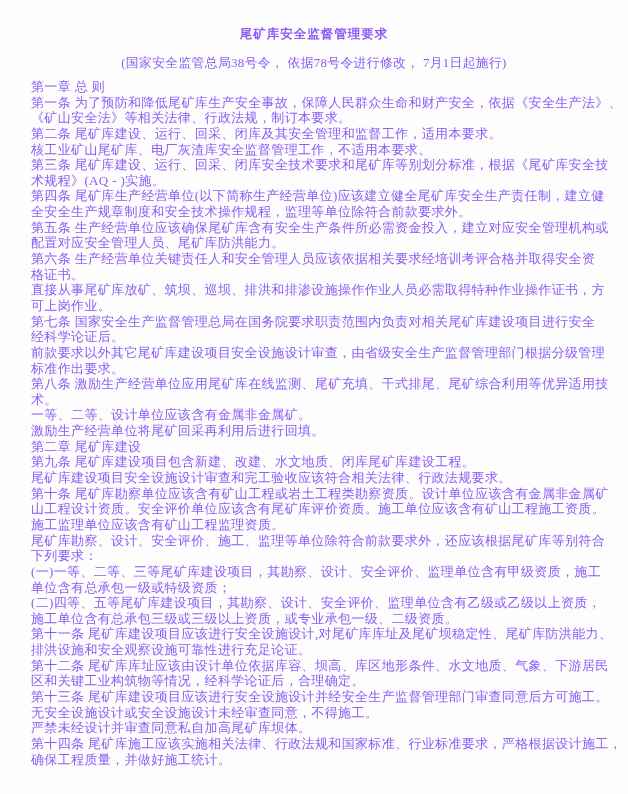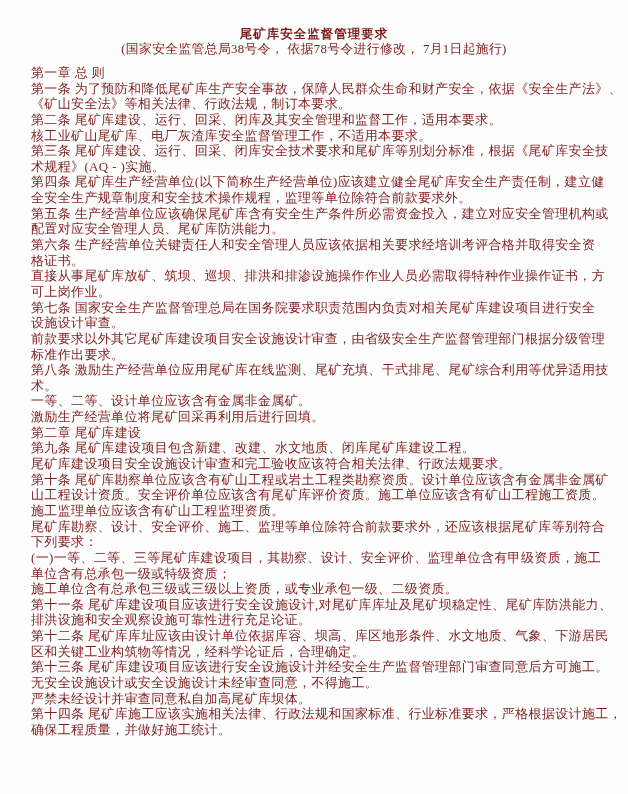--- a/index.html
+++ b/index.html
@@ -21,20 +21,21 @@
     margin: 0;
     padding-top: 26px;
     text-align: center;
     font-size: 12.5px;
     line-height: 16px;
     font-weight: bold;
     letter-spacing: 1px;
     white-space: pre;
   }
   .doc-subtitle {
+    margin-top: 14px;
     text-align: center;
     font-size: 12.8px;
     line-height: 15px;
     letter-spacing: 0.35px;
     white-space: pre;
   }
   .doc-body {
     margin: 8px 6px 0 31px;
     font-size: 13px;
     letter-spacing: 0.35px;
@@ -42,57 +43,58 @@
   .text-line {
     height: 15.65px;
     line-height: 15.65px;
     white-space: pre;
     overflow: visible;
   }
 </style>
 </head>
 <body>
 
-<div class="page" style="background: rgb(253, 253, 253); color: #7f1d1d; font-family: Liberation Serif, serif;">
+<div class="page" style="background: rgb(253, 253, 253); color: #8b5cf6; font-family: Liberation Serif, serif;">
   <h1 class="doc-title">尾矿库安全监督管理要求</h1>
   <div class="doc-subtitle">(国家安全监管总局38号令， 依据78号令进行修改， 7月1日起施行)</div>
   <div class="doc-body" id="doc-body">
       <div class="text-line">第一章 总 则</div>
       <div class="text-line">第一条 为了预防和降低尾矿库生产安全事故，保障人民群众生命和财产安全，依据《安全生产法》、</div>
       <div class="text-line">《矿山安全法》等相关法律、行政法规，制订本要求。</div>
       <div class="text-line">第二条 尾矿库建设、运行、回采、闭库及其安全管理和监督工作，适用本要求。</div>
       <div class="text-line">核工业矿山尾矿库、电厂灰渣库安全监督管理工作，不适用本要求。</div>
       <div class="text-line">第三条 尾矿库建设、运行、回采、闭库安全技术要求和尾矿库等别划分标准，根据《尾矿库安全技</div>
       <div class="text-line">术规程》(AQ - )实施。</div>
       <div class="text-line">第四条 尾矿库生产经营单位(以下简称生产经营单位)应该建立健全尾矿库安全生产责任制，建立健</div>
       <div class="text-line">全安全生产规章制度和安全技术操作规程，监理等单位除符合前款要求外。</div>
       <div class="text-line">第五条 生产经营单位应该确保尾矿库含有安全生产条件所必需资金投入，建立对应安全管理机构或</div>
       <div class="text-line">配置对应安全管理人员、尾矿库防洪能力。</div>
       <div class="text-line">第六条 生产经营单位关键责任人和安全管理人员应该依据相关要求经培训考评合格并取得安全资</div>
       <div class="text-line">格证书。</div>
       <div class="text-line">直接从事尾矿库放矿、筑坝、巡坝、排洪和排渗设施操作作业人员必需取得特种作业操作证书，方</div>
       <div class="text-line">可上岗作业。</div>
       <div class="text-line">第七条 国家安全生产监督管理总局在国务院要求职责范围内负责对相关尾矿库建设项目进行安全</div>
-      <div class="text-line">设施设计审查。</div>
+      <div class="text-line">经科学论证后。</div>
       <div class="text-line">前款要求以外其它尾矿库建设项目安全设施设计审查，由省级安全生产监督管理部门根据分级管理</div>
       <div class="text-line">标准作出要求。</div>
       <div class="text-line">第八条 激励生产经营单位应用尾矿库在线监测、尾矿充填、干式排尾、尾矿综合利用等优异适用技</div>
       <div class="text-line">术。</div>
       <div class="text-line">一等、二等、设计单位应该含有金属非金属矿。</div>
       <div class="text-line">激励生产经营单位将尾矿回采再利用后进行回填。</div>
       <div class="text-line">第二章 尾矿库建设</div>
       <div class="text-line">第九条 尾矿库建设项目包含新建、改建、水文地质、闭库尾矿库建设工程。</div>
       <div class="text-line">尾矿库建设项目安全设施设计审查和完工验收应该符合相关法律、行政法规要求。</div>
       <div class="text-line">第十条 尾矿库勘察单位应该含有矿山工程或岩土工程类勘察资质。设计单位应该含有金属非金属矿</div>
       <div class="text-line">山工程设计资质。安全评价单位应该含有尾矿库评价资质。施工单位应该含有矿山工程施工资质。</div>
       <div class="text-line">施工监理单位应该含有矿山工程监理资质。</div>
       <div class="text-line">尾矿库勘察、设计、安全评价、施工、监理等单位除符合前款要求外，还应该根据尾矿库等别符合</div>
       <div class="text-line">下列要求：</div>
       <div class="text-line">(一)一等、二等、三等尾矿库建设项目，其勘察、设计、安全评价、监理单位含有甲级资质，施工</div>
       <div class="text-line">单位含有总承包一级或特级资质；</div>
+      <div class="text-line">(二)四等、五等尾矿库建设项目，其勘察、设计、安全评价、监理单位含有乙级或乙级以上资质，</div>
       <div class="text-line">施工单位含有总承包三级或三级以上资质，或专业承包一级、二级资质。</div>
       <div class="text-line">第十一条 尾矿库建设项目应该进行安全设施设计,对尾矿库库址及尾矿坝稳定性、尾矿库防洪能力、</div>
       <div class="text-line">排洪设施和安全观察设施可靠性进行充足论证。</div>
       <div class="text-line">第十二条 尾矿库库址应该由设计单位依据库容、坝高、库区地形条件、水文地质、气象、下游居民</div>
       <div class="text-line">区和关键工业构筑物等情况，经科学论证后，合理确定。</div>
       <div class="text-line">第十三条 尾矿库建设项目应该进行安全设施设计并经安全生产监督管理部门审查同意后方可施工。</div>
       <div class="text-line">无安全设施设计或安全设施设计未经审查同意，不得施工。</div>
       <div class="text-line">严禁未经设计并审查同意私自加高尾矿库坝体。</div>
       <div class="text-line">第十四条 尾矿库施工应该实施相关法律、行政法规和国家标准、行业标准要求，严格根据设计施工，</div>
       <div class="text-line">确保工程质量，并做好施工统计。</div>

